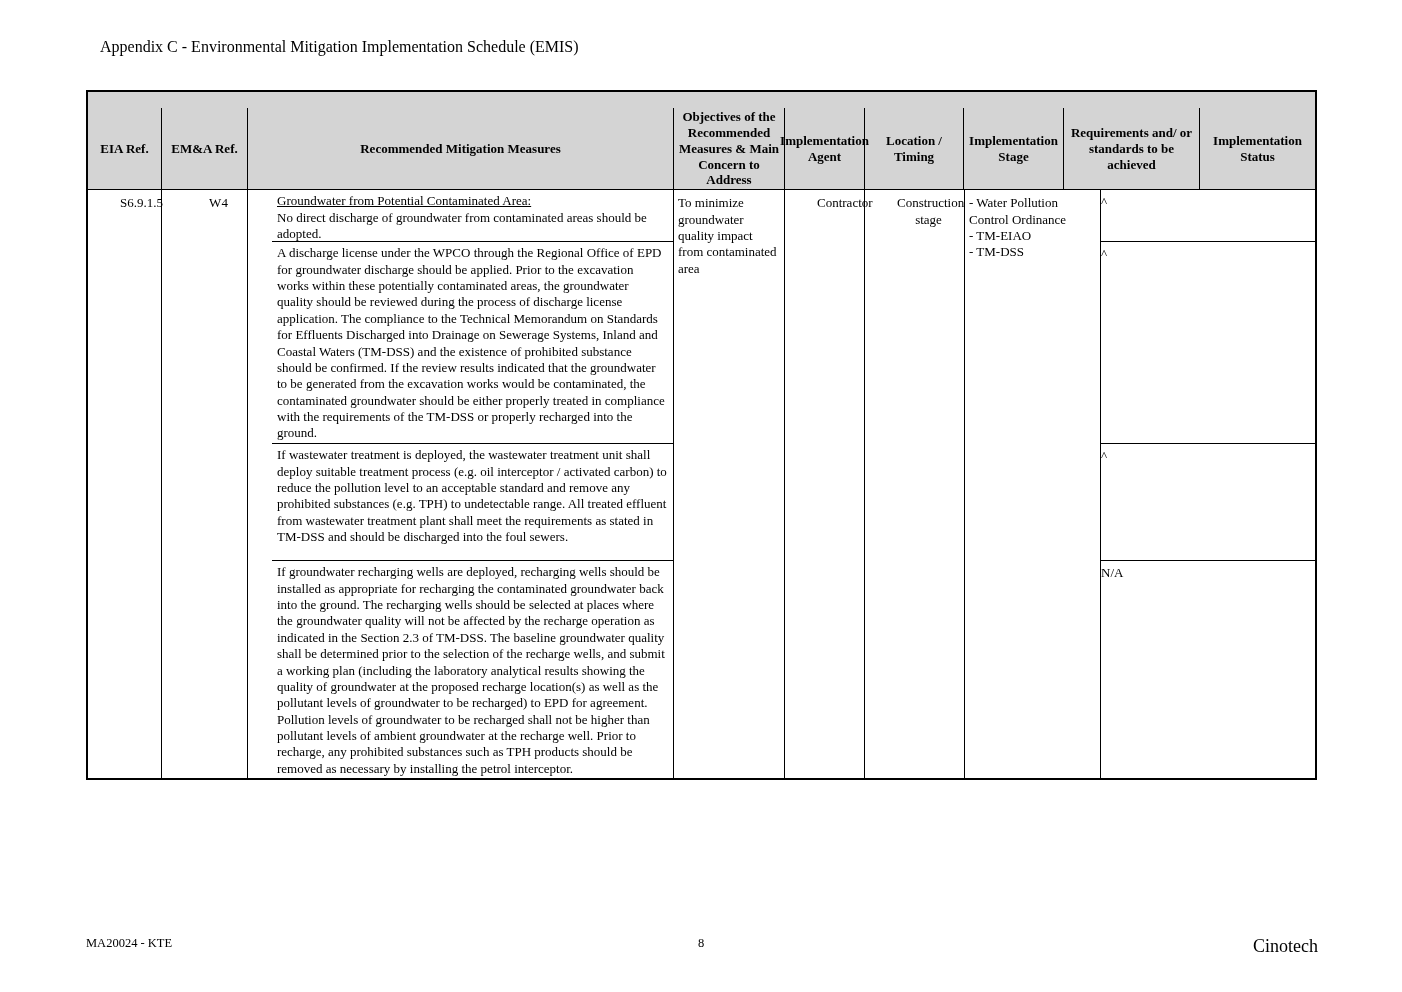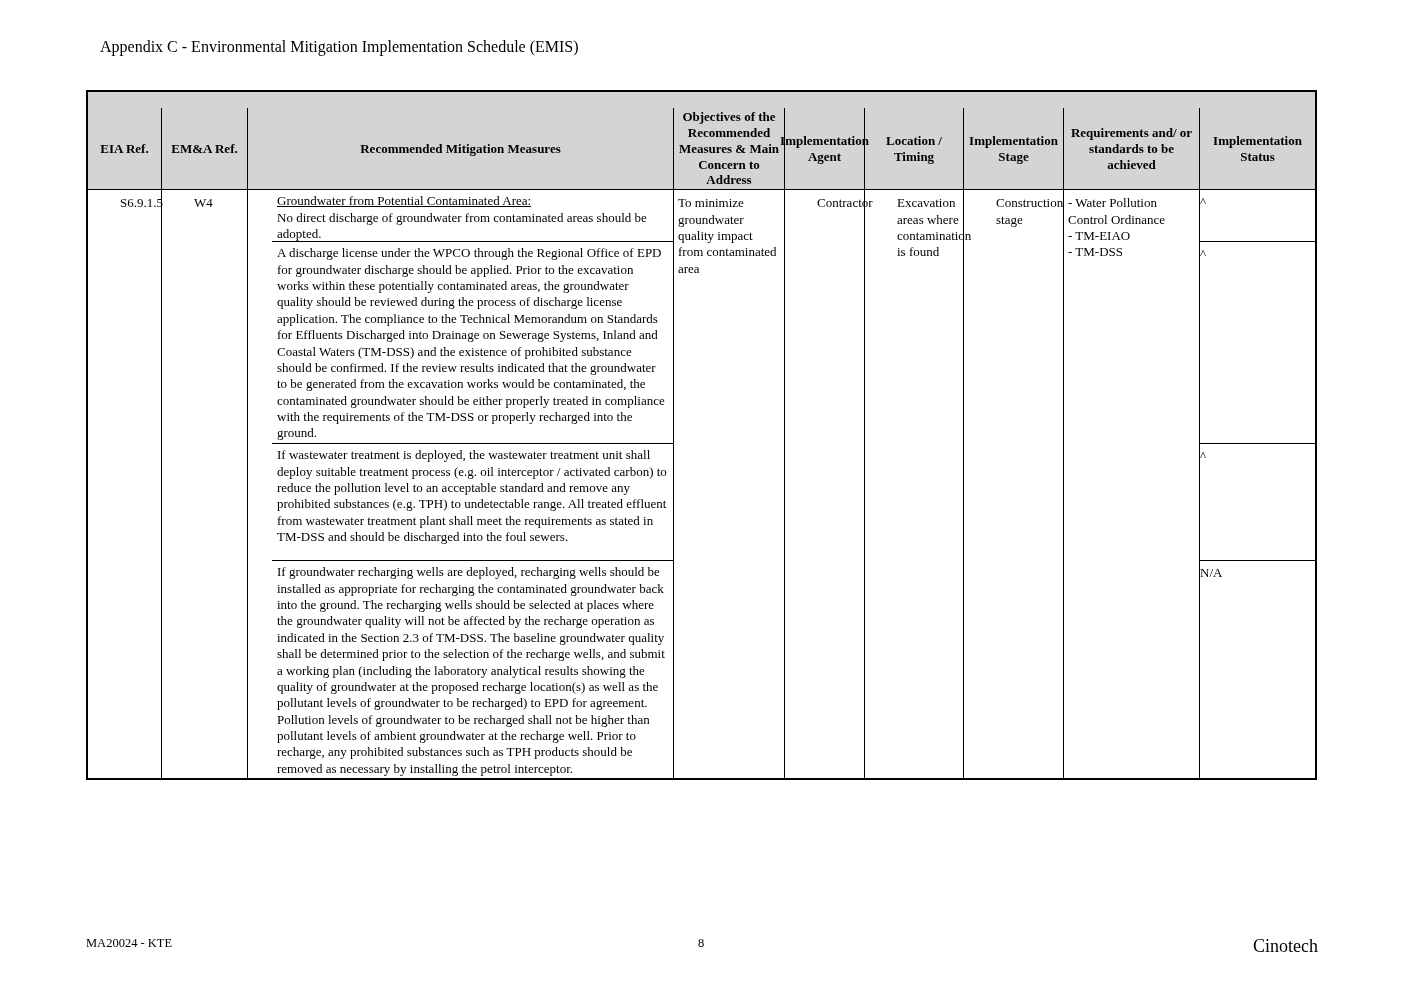--- a/index.html
+++ b/index.html
@@ -50,21 +50,21 @@
   .col-ema      { flex:0 0 86px; }
   .col-measures { flex:0 0 426px; }
   .col-obj      { flex:0 0 111px; }
   .col-agent    { flex:0 0 80px; }
   .col-loc      { flex:0 0 99px; }
   .col-stage    { flex:0 0 100px; }
   .col-req      { flex:0 0 136px; }
   .col-status   { flex:1; }
 
   .cell-pad { padding:5px 4px; }
-  .txt-center { text-align:left;padding-left:32px; }
+  .txt-center { text-align:center;padding-left:32px; }
 
   .col-measures { display:flex; flex-direction:column; }
   .m-sub {
     border-bottom:1px solid #000;
     padding:3px 6px 3px 5px;
     overflow:hidden;
     margin-left:24px;
   }
   .m-sub:last-child { border-bottom:none; flex:1; }
   .m-sub-1 { flex:0 0 52px; }
@@ -123,21 +123,20 @@
       </div>
       <div class="m-sub">
         <div>If groundwater recharging wells are deployed, recharging wells should be installed as appropriate for recharging the contaminated groundwater back into the ground. The recharging wells should be selected at places where the groundwater quality will not be affected by the recharge operation as indicated in the Section 2.3 of TM-DSS. The baseline groundwater quality shall be determined prior to the selection of the recharge wells, and submit a working plan (including the laboratory analytical results showing the quality of groundwater at the proposed recharge location(s) as well as the pollutant levels of groundwater to be recharged) to EPD for agreement. Pollution levels of groundwater to be recharged shall not be higher than pollutant levels of ambient groundwater at the recharge well. Prior to recharge, any prohibited substances such as TPH products should be removed as necessary by installing the petrol interceptor.</div>
       </div>
     </div>
 
     <div class="bcell col-obj cell-pad">To minimize groundwater quality impact from contaminated area</div>
 
     <div class="bcell col-agent cell-pad txt-center">Contractor</div>
 
-    <div class="bcell col-loc cell-pad txt-center">Excavation areas where contamination is found</div>
 
     <div class="bcell col-stage cell-pad txt-center">Construction stage</div>
 
     <div class="bcell col-req cell-pad">
       <div class="req-line">- Water Pollution Control Ordinance</div>
       <div class="req-line">- TM-EIAO</div>
       <div class="req-line">- TM-DSS</div>
     </div>
 
     <div class="bcell col-status">

